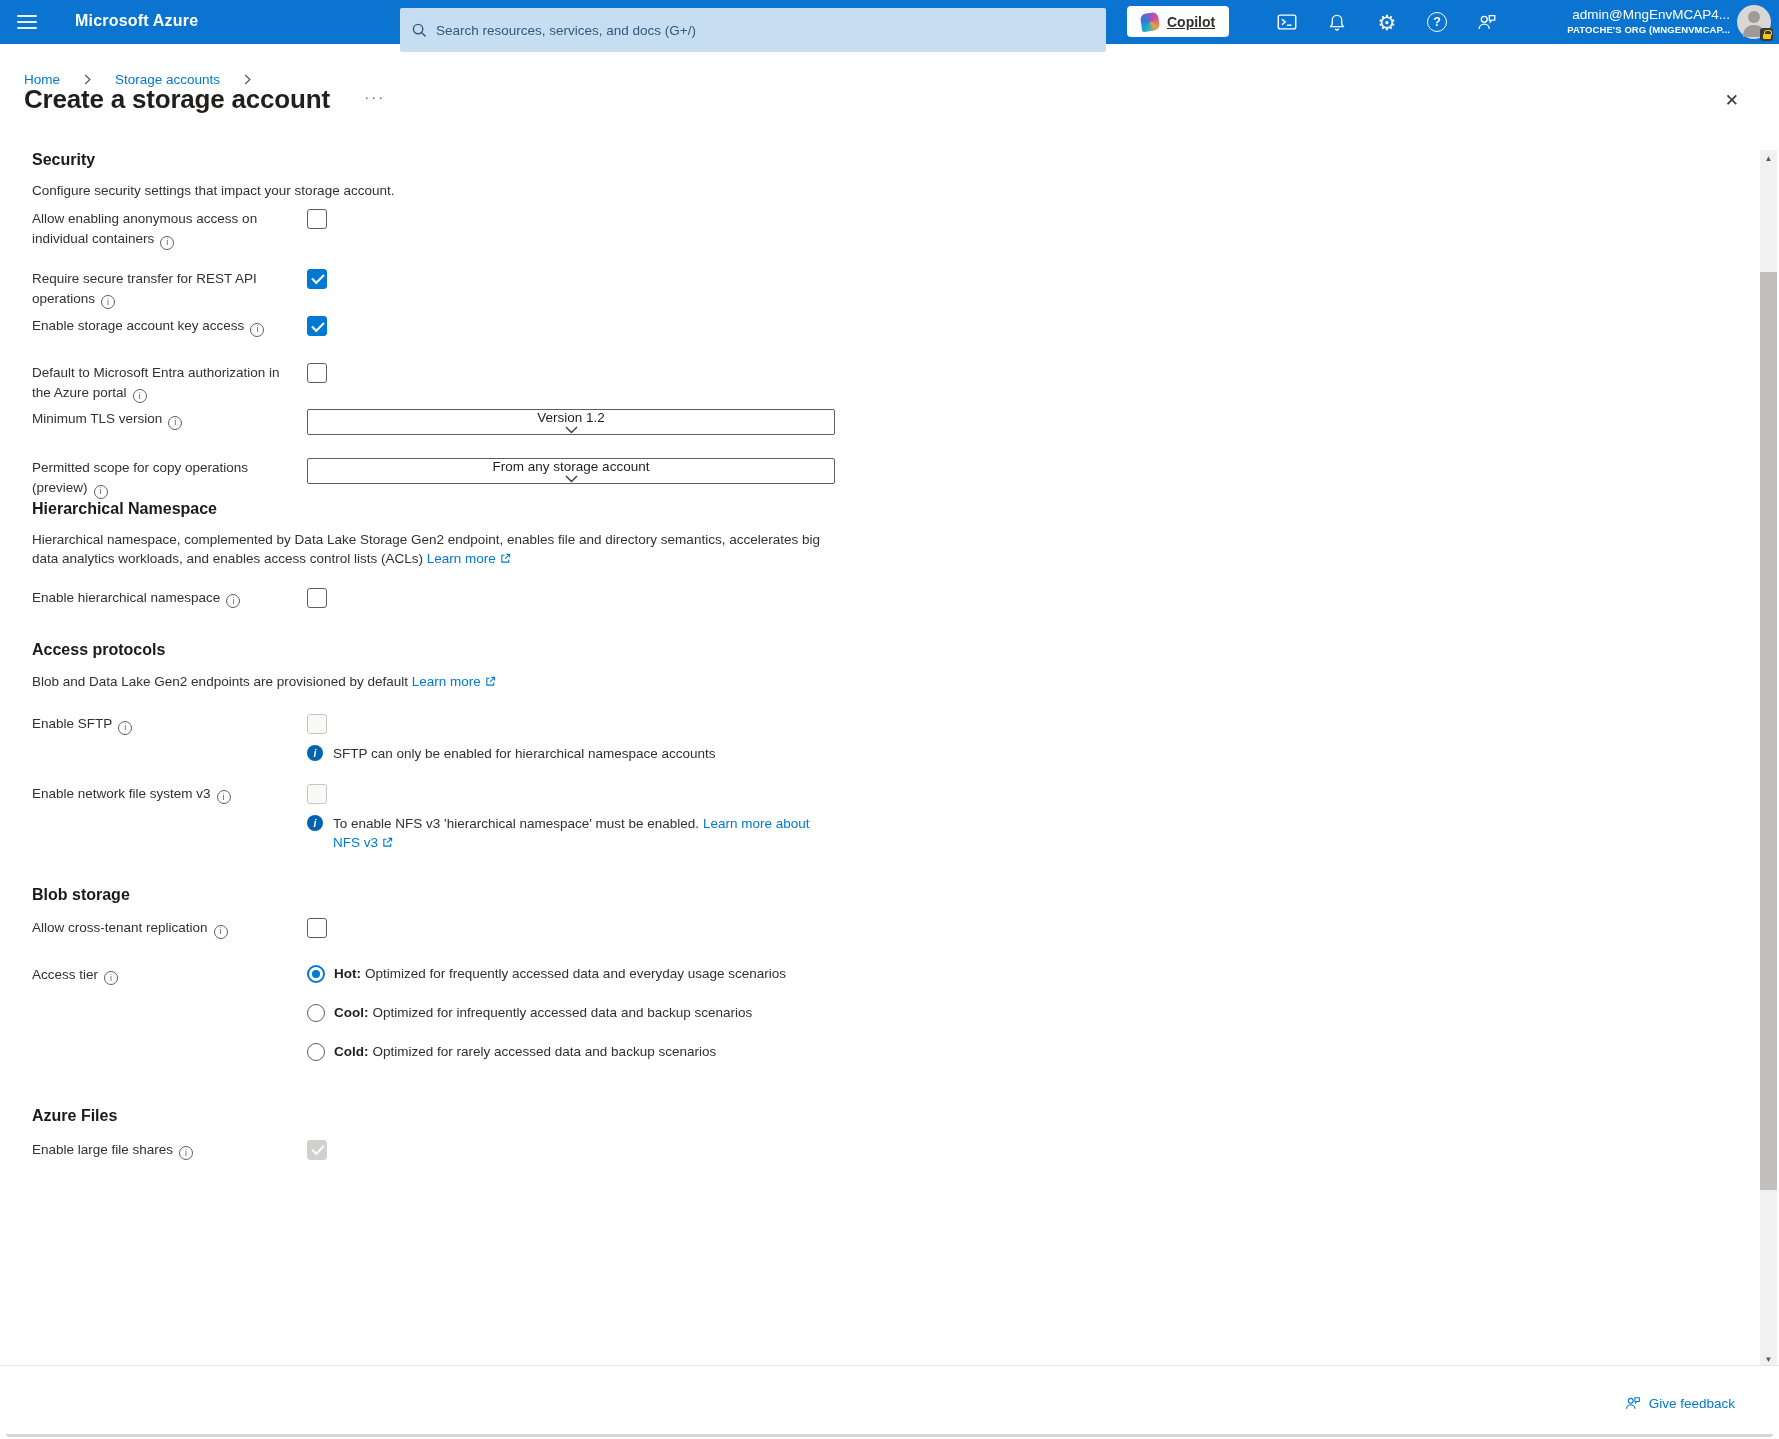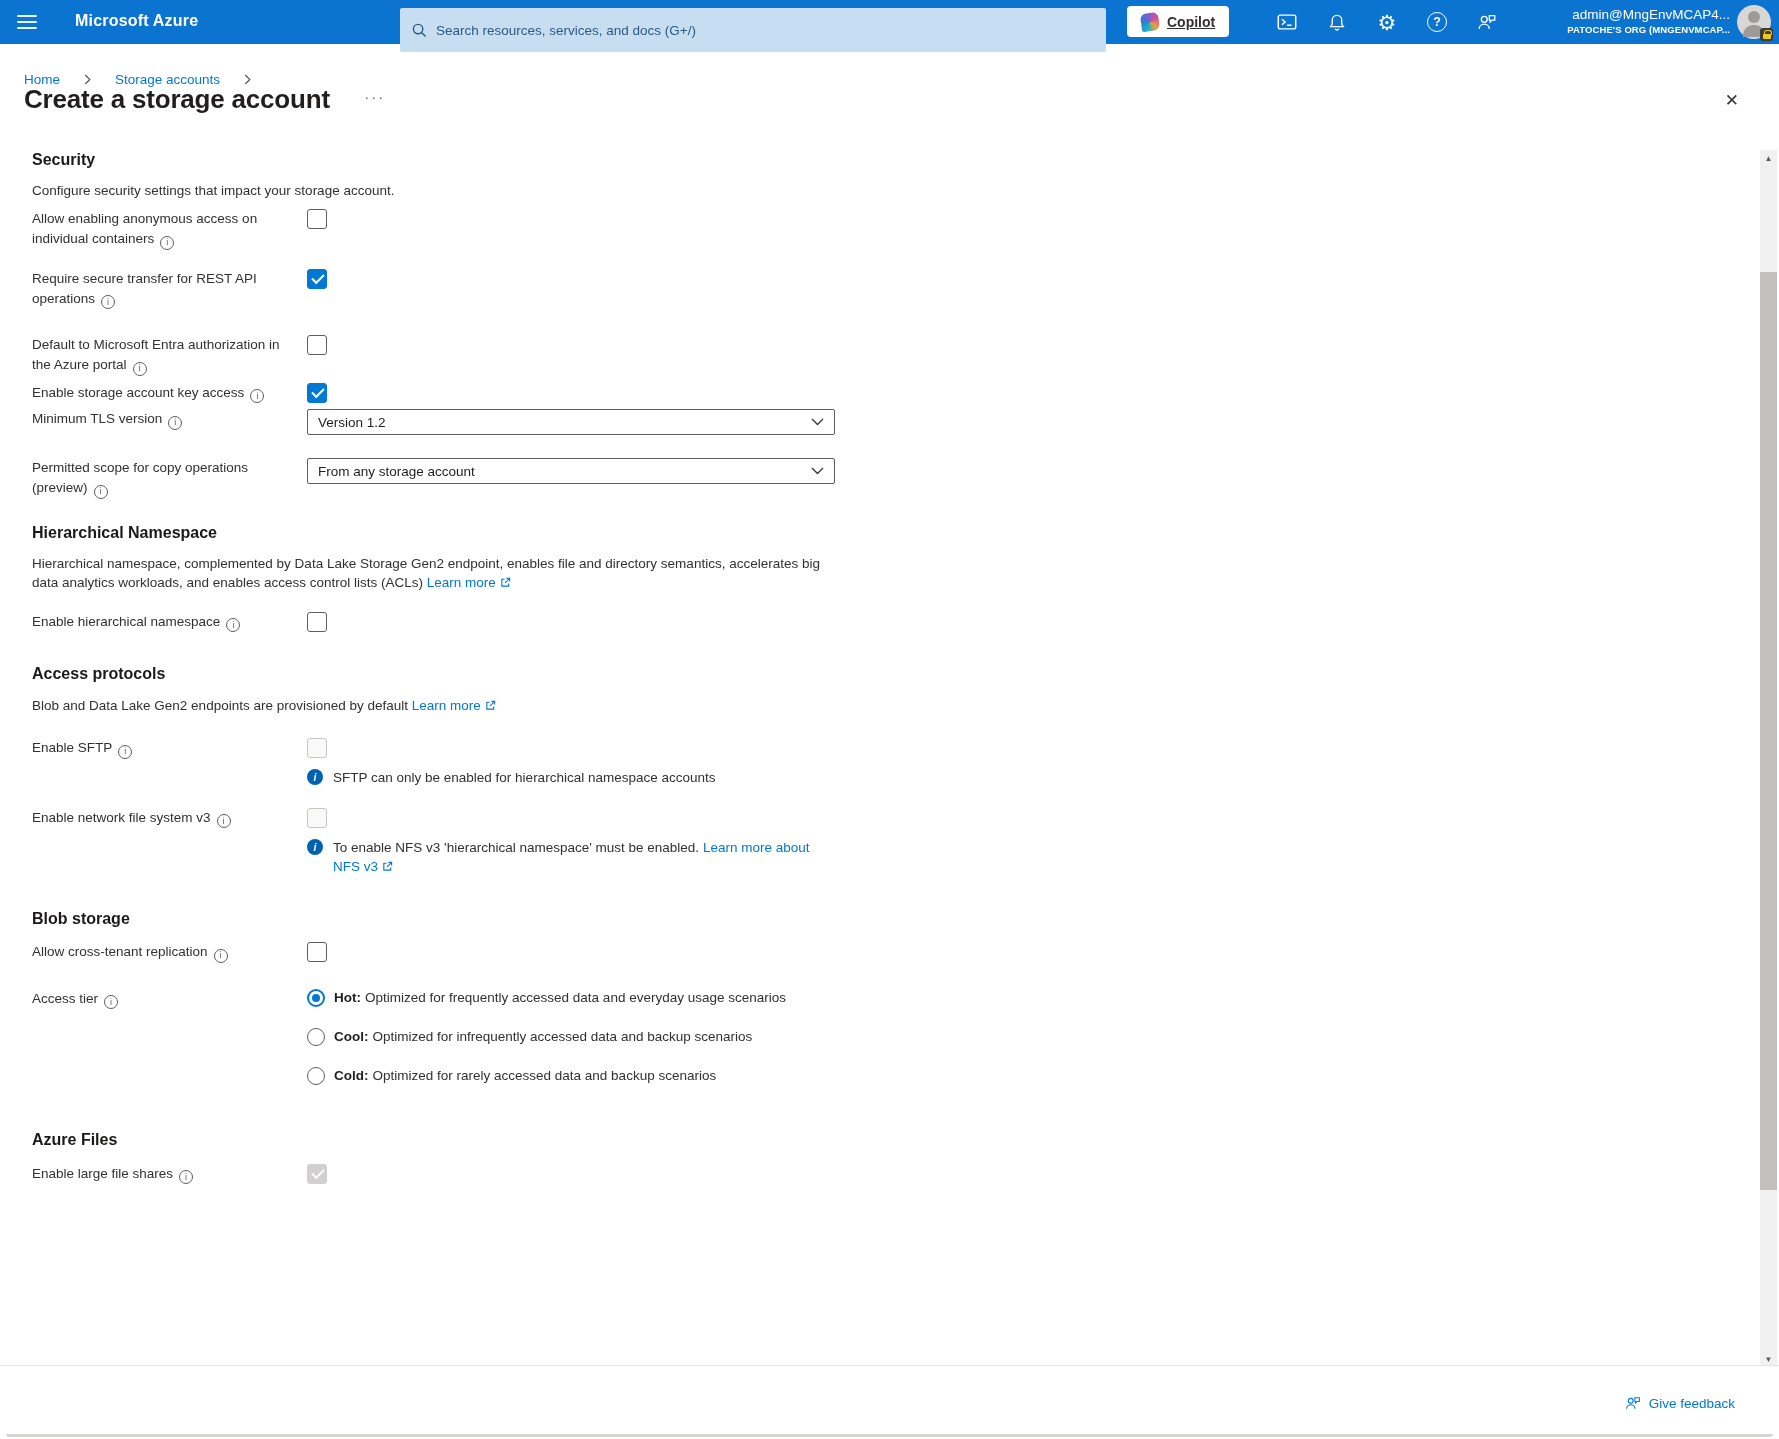--- a/index.html
+++ b/index.html
@@ -49,21 +49,21 @@
   .desc { font-size:13.5px; line-height:19px; color:#323130; max-width:800px; }
   .frow { display:flex; align-items:flex-start; }
   .flabel { width:275px; padding-right:12px; font-size:13.5px; line-height:20px; color:#323130; flex:none; }
   .info-o { display:inline-flex; width:14px; height:14px; border:1px solid #605e5c; border-radius:50%; align-items:center; justify-content:center; font-size:9px; line-height:1; color:#605e5c; margin-left:6px; vertical-align:-2px; cursor:pointer; }
   .cb { width:20px; height:20px; border:1px solid #605e5c; border-radius:3px; background:#fff; position:relative; flex:none; cursor:pointer; }
   .cb.checked { background:#0078d4; border-color:#0078d4; }
   .cb.checked::after { content:""; position:absolute; left:4px; top:4.5px; width:10px; height:5px; border-left:2px solid #fff; border-bottom:2px solid #fff; transform:rotate(-45deg); }
   .cb.disabled { border-color:#c8c6c4; background:#f9f9f8; cursor:default; }
   .cb.disabled.checked { background:#d2d0ce; border-color:#d2d0ce; }
   .cb.disabled.checked::after { border-color:#fafaf9; }
-  .select { width:528px; height:26px; border:1px solid #605e5c; border-radius:2px; background:#fff; display:flex; align-items:center; justify-content:space-between; padding:0 10px; font-size:13.5px; color:#201f1e; cursor:pointer; }
+  .select { width:528px; height:26px; border:1px solid #605e5c; border-radius:2px; background:#fff; display:flex; align-items:center; justify-content:space-between; padding:0 10px; font-size:13.5px; color:#201f1e; cursor:pointer;flex-direction:column; }
   .linkline a, .bluelink { color:#0078d4; }
   .extlink { margin-left:4px; vertical-align:-1px; }
   .inforow { display:flex; gap:10px; margin-left:275px; align-items:flex-start; }
   .info-f { width:16px; height:16px; border-radius:50%; background:#0063b1; color:#fff; font-size:10.5px; font-weight:700; display:flex; align-items:center; justify-content:center; flex:none; margin-top:1px; font-style:italic; }
   .infotext { font-size:13.5px; line-height:19px; color:#323130; }
   .radio-row { display:flex; align-items:center; margin-bottom:21px; cursor:pointer; }
   .radio { width:18px; height:18px; border:1px solid #605e5c; border-radius:50%; position:relative; margin-right:9px; flex:none; background:#fff; }
   .radio.selected { border:2px solid #0078d4; }
   .radio.selected::after { content:""; position:absolute; left:3px; top:3px; width:8px; height:8px; border-radius:50%; background:#0078d4; }
   .tier-name { font-weight:700; color:#201f1e; font-size:13.5px; margin-right:4px; }
@@ -172,28 +172,28 @@
   <div class="frow" style="margin-top:9px;">
     <div class="flabel"><span>Allow enabling anonymous access on individual containers</span><span class="info-o">i</span></div>
     <div class="cb"></div>
   </div>
 
   <div class="frow" style="margin-top:19px;">
     <div class="flabel"><span>Require secure transfer for REST API operations</span><span class="info-o">i</span></div>
     <div class="cb checked"></div>
   </div>
 
+  <div class="frow" style="margin-top:7px;">
+    <div class="flabel"><span>Enable storage account key access</span><span class="info-o">i</span></div>
+    <div class="cb checked"></div>
+  </div>
+
   <div class="frow" style="margin-top:26px;">
     <div class="flabel"><span>Default to Microsoft Entra authorization in the Azure portal</span><span class="info-o">i</span></div>
     <div class="cb"></div>
-  </div>
-
-  <div class="frow" style="margin-top:7px;">
-    <div class="flabel"><span>Enable storage account key access</span><span class="info-o">i</span></div>
-    <div class="cb checked"></div>
   </div>
 
   <div class="frow" style="margin-top:6px;">
     <div class="flabel"><span>Minimum TLS version</span><span class="info-o">i</span></div>
     <div class="select">
       <span>Version 1.2</span>
       <svg width="13" height="8" viewBox="0 0 13 8">
           <polyline points="1,1 6.5,6.5 12,1" fill="none" stroke="#3b3a39" stroke-width="1.4"></polyline>
         </svg>
     </div>
@@ -202,21 +202,21 @@
   <div class="frow" style="margin-top:23px;">
     <div class="flabel"><span>Permitted scope for copy operations (preview)</span><span class="info-o">i</span></div>
     <div class="select">
       <span>From any storage account</span>
       <svg width="13" height="8" viewBox="0 0 13 8">
           <polyline points="1,1 6.5,6.5 12,1" fill="none" stroke="#3b3a39" stroke-width="1.4"></polyline>
         </svg>
     </div>
   </div>
 
-  <h3 class="section" style="margin-top:24px;">Hierarchical Namespace</h3>
+  <h3 class="section" style="">Hierarchical Namespace</h3>
   <div class="desc" style="margin-top:11px;">
     <span>Hierarchical namespace, complemented by Data Lake Storage Gen2 endpoint, enables file and directory semantics, accelerates big data analytics workloads, and enables access control lists (ACLs)</span>
     <a class="bluelink">Learn more</a><span class="extlink"><svg width="11" height="11" viewBox="0 0 12 12">
           <path d="M5 2.5H2v7.5h7.5V7" fill="none" stroke="#0078d4" stroke-width="1.2"></path>
           <path d="M7 1.5h3.5V5" fill="none" stroke="#0078d4" stroke-width="1.2"></path>
           <line x1="10.5" y1="1.5" x2="5.5" y2="6.5" stroke="#0078d4" stroke-width="1.2"></line>
         </svg></span>
   </div>
 
   <div class="frow" style="margin-top:19px;">

